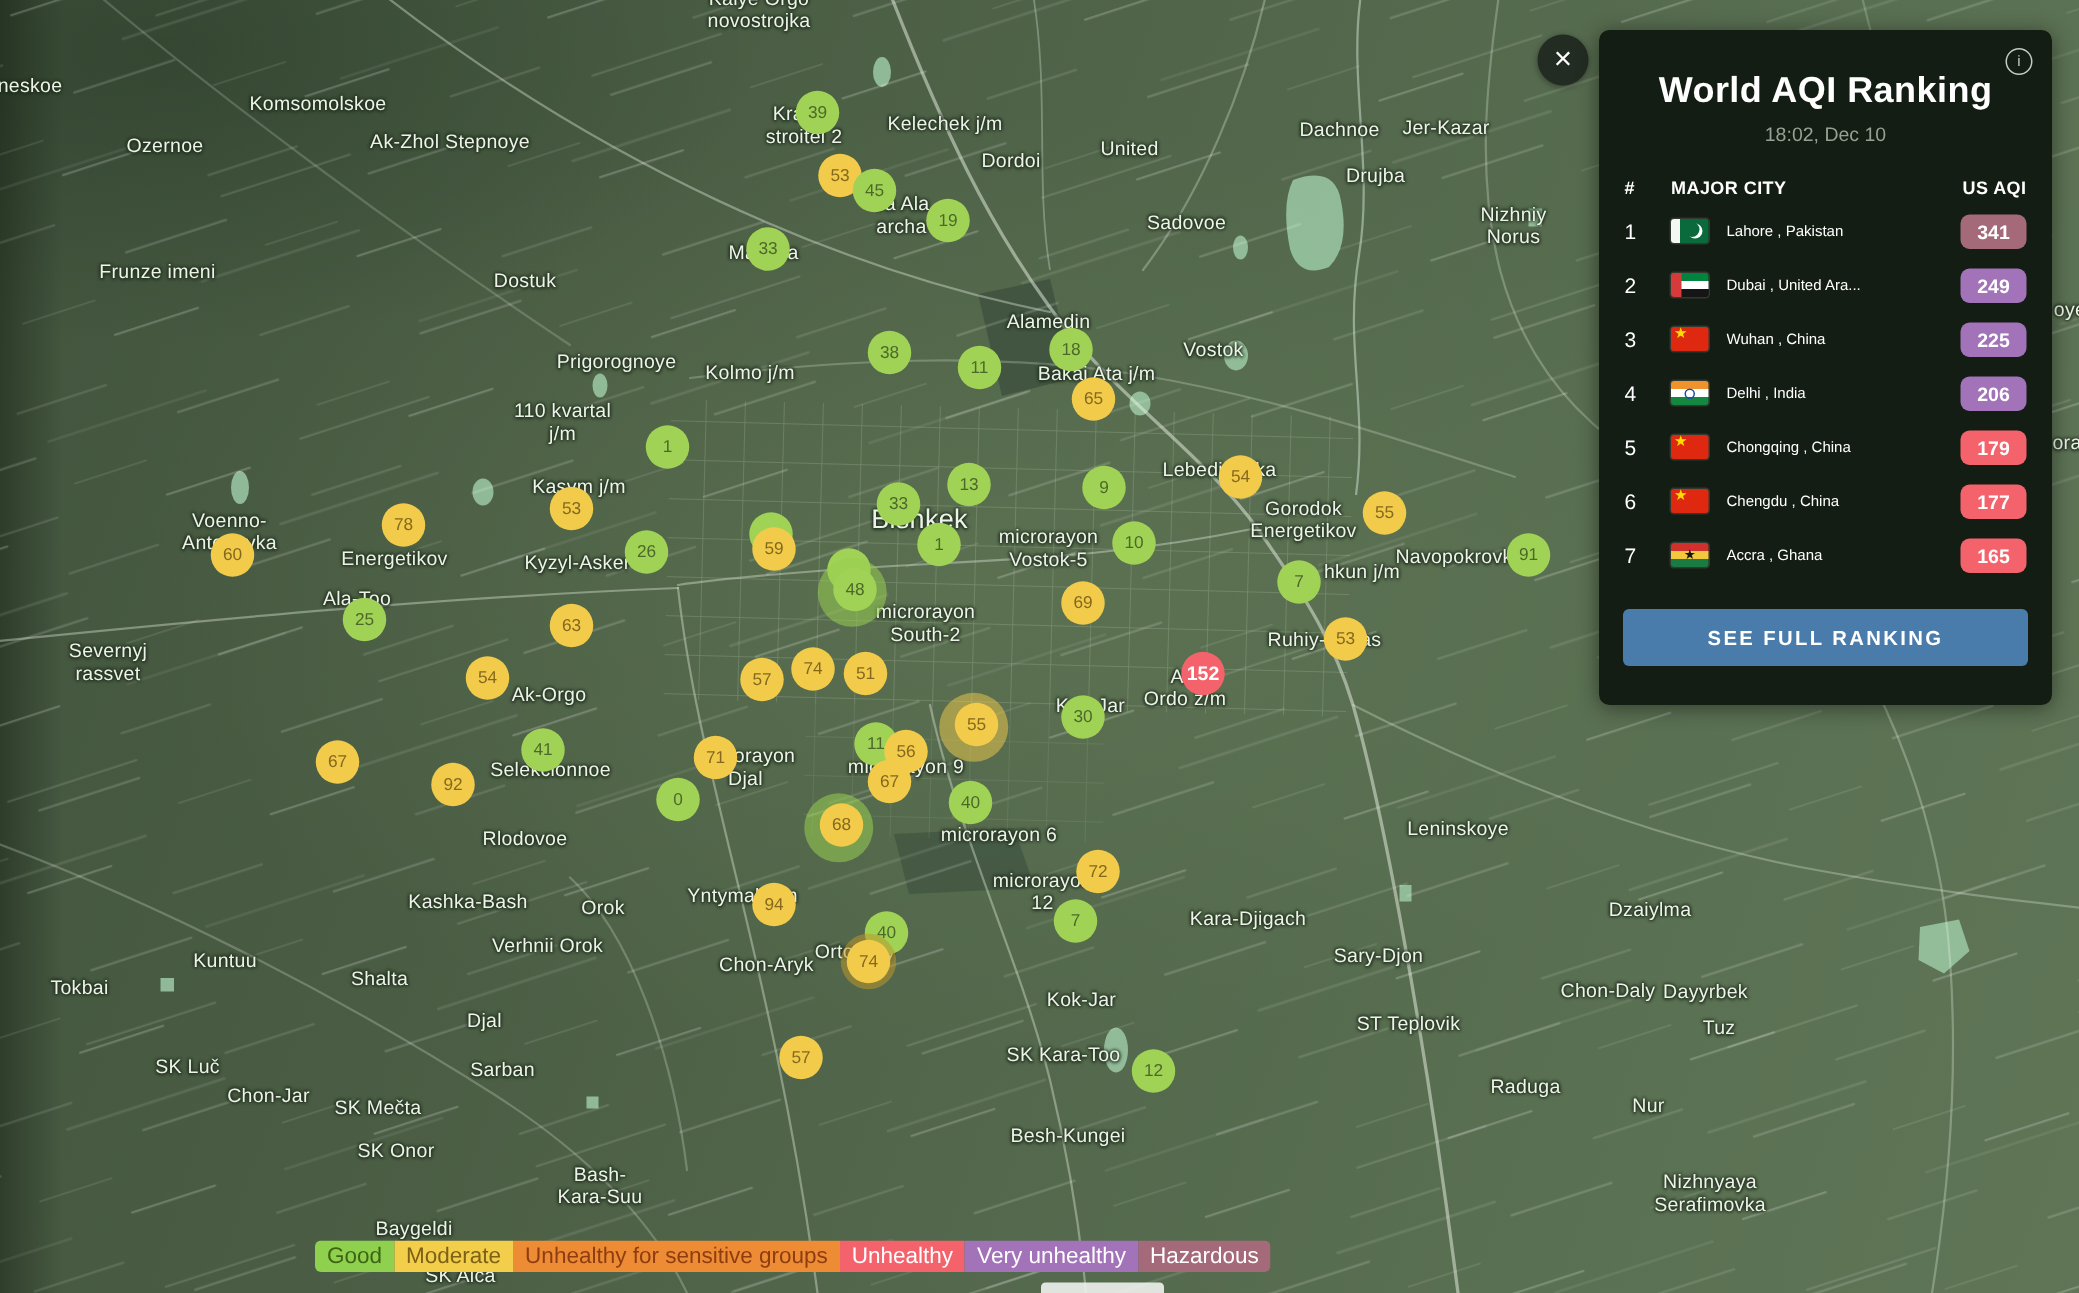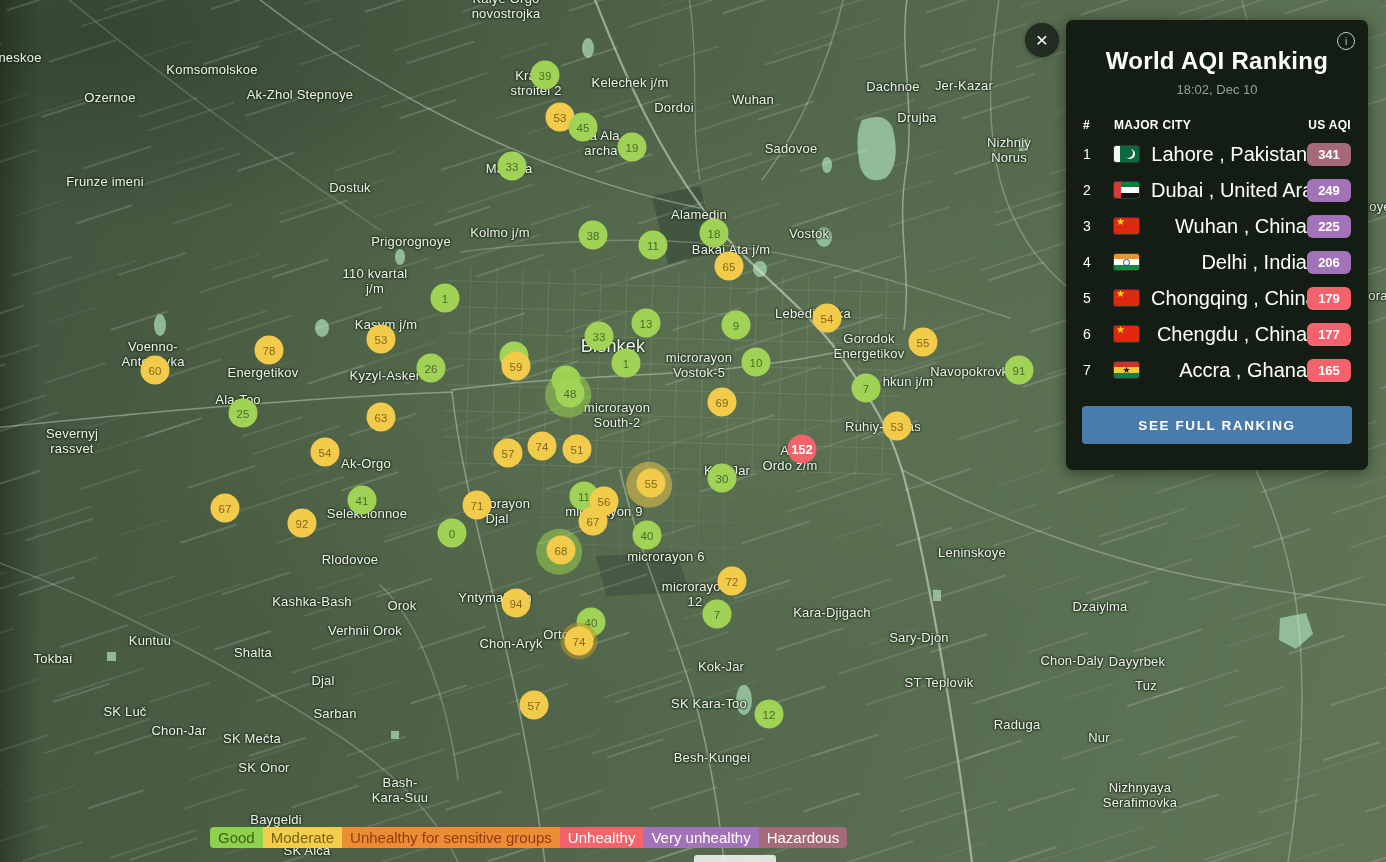--- a/index.html
+++ b/index.html
@@ -53,21 +53,21 @@
   .panel-title{margin-top:27px;text-align:center;font-size:24px;font-weight:600;letter-spacing:.3px;}
   .panel-time{margin-top:7px;text-align:center;font-size:13px;color:#97a093;}
   .cols{display:flex;align-items:center;padding:0 17px;margin-top:21px;font-size:12px;font-weight:700;letter-spacing:.3px;}
   .cols .col-rank{width:31px;}
   .cols .col-city{flex:1;}
   .cols .col-aqi{text-align:right;}
   .rank-rows{margin-top:4px;}
   .rank-row{display:flex;align-items:center;height:36px;padding:0 17px;cursor:pointer;}
   .r-rank{width:31px;font-size:14px;}
   .flag{width:25px;height:16px;border-radius:2px;position:relative;overflow:hidden;flex:0 0 25px;margin-right:12px;box-shadow:0 0 0 1px rgba(255,255,255,.12);}
-  .r-city{flex:1;font-size:20px;white-space:nowrap;overflow:hidden;text-align:right;}
+  .r-city{flex:1;font-size:10px;white-space:nowrap;overflow:hidden;}
   .aqi-badge{min-width:44px;height:23px;border-radius:6px;display:flex;align-items:center;justify-content:center;
     font-size:13px;font-weight:700;color:#fff !important;}
   .see-full{display:block;margin:18px 16px 0;width:270px;height:38px;border:0;border-radius:4px;background:#4a7cab;
     color:#fff;font-family:"Liberation Sans",sans-serif;font-size:13.5px;font-weight:700;letter-spacing:1.6px;cursor:pointer;}
 
   
   .flag-pk{background:linear-gradient(to right,#f5f7f2 0 6px,#0a6a3c 6px);}
   .flag-pk::before{content:"";position:absolute;width:10px;height:10px;border-radius:50%;background:#fff;left:11px;top:3px;}
   .flag-pk::after{content:"";position:absolute;width:10px;height:10px;border-radius:50%;background:#0a6a3c;left:9px;top:2px;}
   .flag-ae{background:linear-gradient(to bottom,#00843d 0 33%,#fff 33% 66%,#151515 66%);}
@@ -182,21 +182,21 @@
         <div>Krasny</div>
         <div>stroitel 2</div>
       </div>
       <div class="map-label" style="left: 630px; top: 82px;">
         <div>Kelechek j/m</div>
       </div>
       <div class="map-label" style="left: 674px; top: 107px;">
         <div>Dordoi</div>
       </div>
       <div class="map-label" style="left: 753px; top: 99px;">
-        <div>Wuhan</div>
+        <div>United</div>
       </div>
       <div class="map-label" style="left: 893px; top: 86px;">
         <div>Dachnoe</div>
       </div>
       <div class="map-label" style="left: 964px; top: 85px;">
         <div>Jer-Kazar</div>
       </div>
       <div class="map-label" style="left: 917px; top: 117px;">
         <div>Drujba</div>
       </div>
@@ -219,21 +219,21 @@
       </div>
       <div class="map-label" style="left: 809px; top: 233px;">
         <div>Vostok</div>
       </div>
       <div class="map-label" style="left: 731px; top: 249px;">
         <div>Bakai Ata j/m</div>
       </div>
       <div class="map-label" style="left: 411px; top: 241px;">
         <div>Prigorognoye</div>
       </div>
-      <div class="map-label" style="left: 500px; top: 232px; text-align: right;">
+      <div class="map-label" style="left: 500px; top: 248px; text-align: right;">
         <div>Kolmo j/m</div>
       </div>
       <div class="map-label" style="left: 375px; top: 281px;">
         <div>110 kvartal</div>
         <div>j/m</div>
       </div>
       <div class="map-label" style="left: 386px; top: 324px;">
         <div>Kasym j/m</div>
       </div>
       <div class="map-label" style="left: 813px; top: 313px;">

